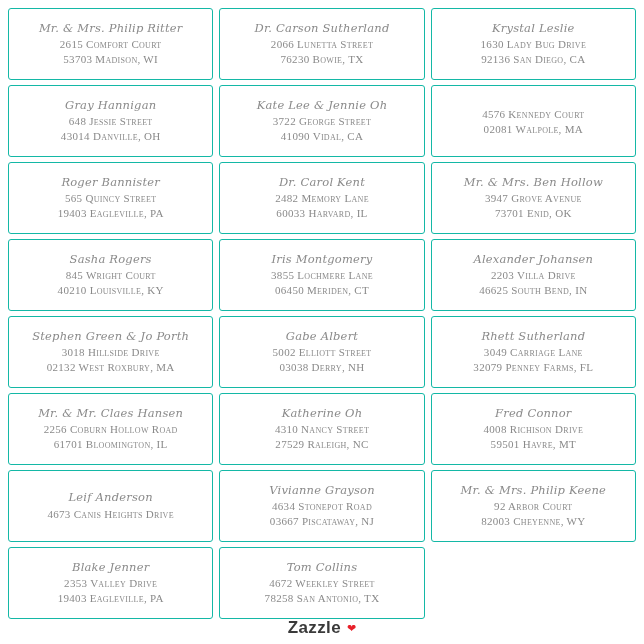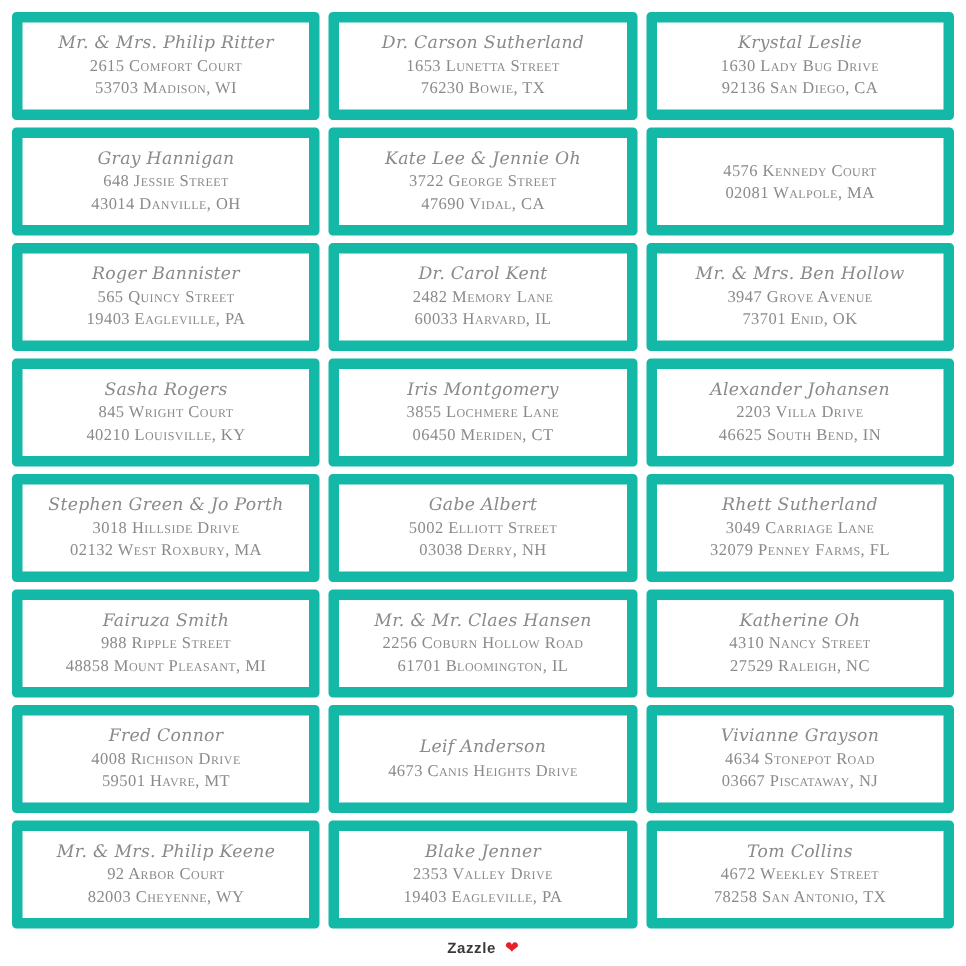--- a/index.html
+++ b/index.html
@@ -21,21 +21,21 @@
     box-sizing: border-box;
     padding: 8px 8px 0 8px;
   }
   #label-grid {
     display: grid;
     grid-template-columns: repeat(3, 1fr);
     grid-auto-rows: 72px;
     gap: 5px 6px;
   }
   .label-cell {
-    border: 7px solid #14b8a6;
+    border: 1px solid #14b8a6;
     border-radius: 3px;
     background: #ffffff;
     display: flex;
     flex-direction: column;
     align-items: center;
     justify-content: center;
     box-sizing: border-box;
     padding: 4px 4px;
     overflow: hidden;
   }
@@ -68,21 +68,21 @@
     right: 0;
     bottom: 6px;
     display: flex;
     align-items: center;
     justify-content: center;
     gap: 6px;
   }
   #brand {
     font-family: "Liberation Sans", sans-serif;
     font-weight: bold;
-    font-size: 10px;
+    font-size: 17px;
     color: #3a3a3a;
     letter-spacing: 0.4px;
     text-align: right;
   }
   #heart {
     color: #e8202a;
     font-size: 11px;
     line-height: 1;
   }
 </style>
@@ -91,37 +91,37 @@
 
 <div id="sheet">
   <div id="label-grid">
       <div class="label-cell">
         <div class="addr-name">Mr. &amp; Mrs. Philip Ritter</div>
         <div class="addr-street">2615 Comfort Court</div>
         <div class="addr-city">53703 Madison, WI</div>
       </div>
       <div class="label-cell">
         <div class="addr-name">Dr. Carson Sutherland</div>
-        <div class="addr-street">1653 Lunetta Street</div>
+        <div class="addr-street">2066 Lunetta Street</div>
         <div class="addr-city">76230 Bowie, TX</div>
       </div>
       <div class="label-cell">
         <div class="addr-name">Krystal Leslie</div>
         <div class="addr-street">1630 Lady Bug Drive</div>
         <div class="addr-city">92136 San Diego, CA</div>
       </div>
       <div class="label-cell">
         <div class="addr-name">Gray Hannigan</div>
         <div class="addr-street">648 Jessie Street</div>
         <div class="addr-city">43014 Danville, OH</div>
       </div>
       <div class="label-cell">
         <div class="addr-name">Kate Lee &amp; Jennie Oh</div>
         <div class="addr-street">3722 George Street</div>
-        <div class="addr-city">47690 Vidal, CA</div>
+        <div class="addr-city">41090 Vidal, CA</div>
       </div>
       <div class="label-cell">
         <div class="addr-street">4576 Kennedy Court</div>
         <div class="addr-city">02081 Walpole, MA</div>
       </div>
       <div class="label-cell">
         <div class="addr-name">Roger Bannister</div>
         <div class="addr-street">565 Quincy Street</div>
         <div class="addr-city">19403 Eagleville, PA</div>
       </div>
@@ -157,25 +157,20 @@
       </div>
       <div class="label-cell">
         <div class="addr-name">Gabe Albert</div>
         <div class="addr-street">5002 Elliott Street</div>
         <div class="addr-city">03038 Derry, NH</div>
       </div>
       <div class="label-cell">
         <div class="addr-name">Rhett Sutherland</div>
         <div class="addr-street">3049 Carriage Lane</div>
         <div class="addr-city">32079 Penney Farms, FL</div>
-      </div>
-      <div class="label-cell">
-        <div class="addr-name">Fairuza Smith</div>
-        <div class="addr-street">988 Ripple Street</div>
-        <div class="addr-city">48858 Mount Pleasant, MI</div>
       </div>
       <div class="label-cell">
         <div class="addr-name">Mr. &amp; Mr. Claes Hansen</div>
         <div class="addr-street">2256 Coburn Hollow Road</div>
         <div class="addr-city">61701 Bloomington, IL</div>
       </div>
       <div class="label-cell">
         <div class="addr-name">Katherine Oh</div>
         <div class="addr-street">4310 Nancy Street</div>
         <div class="addr-city">27529 Raleigh, NC</div>

